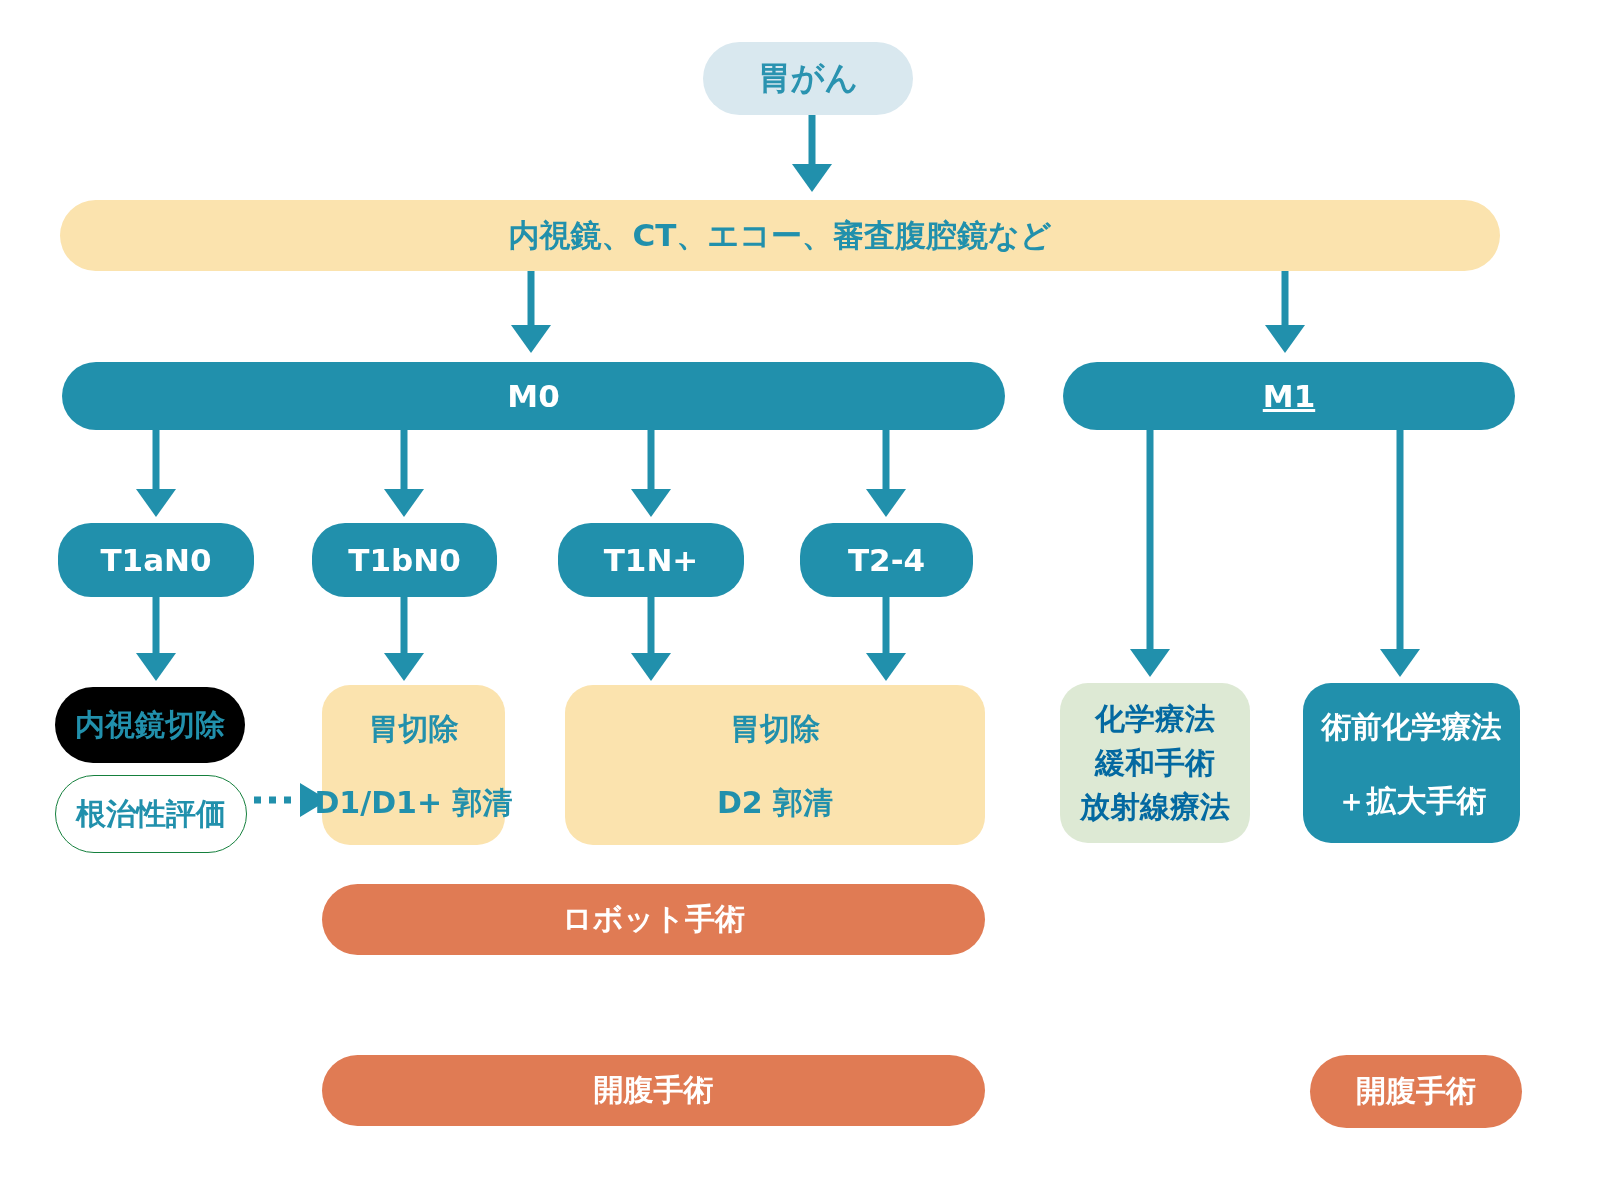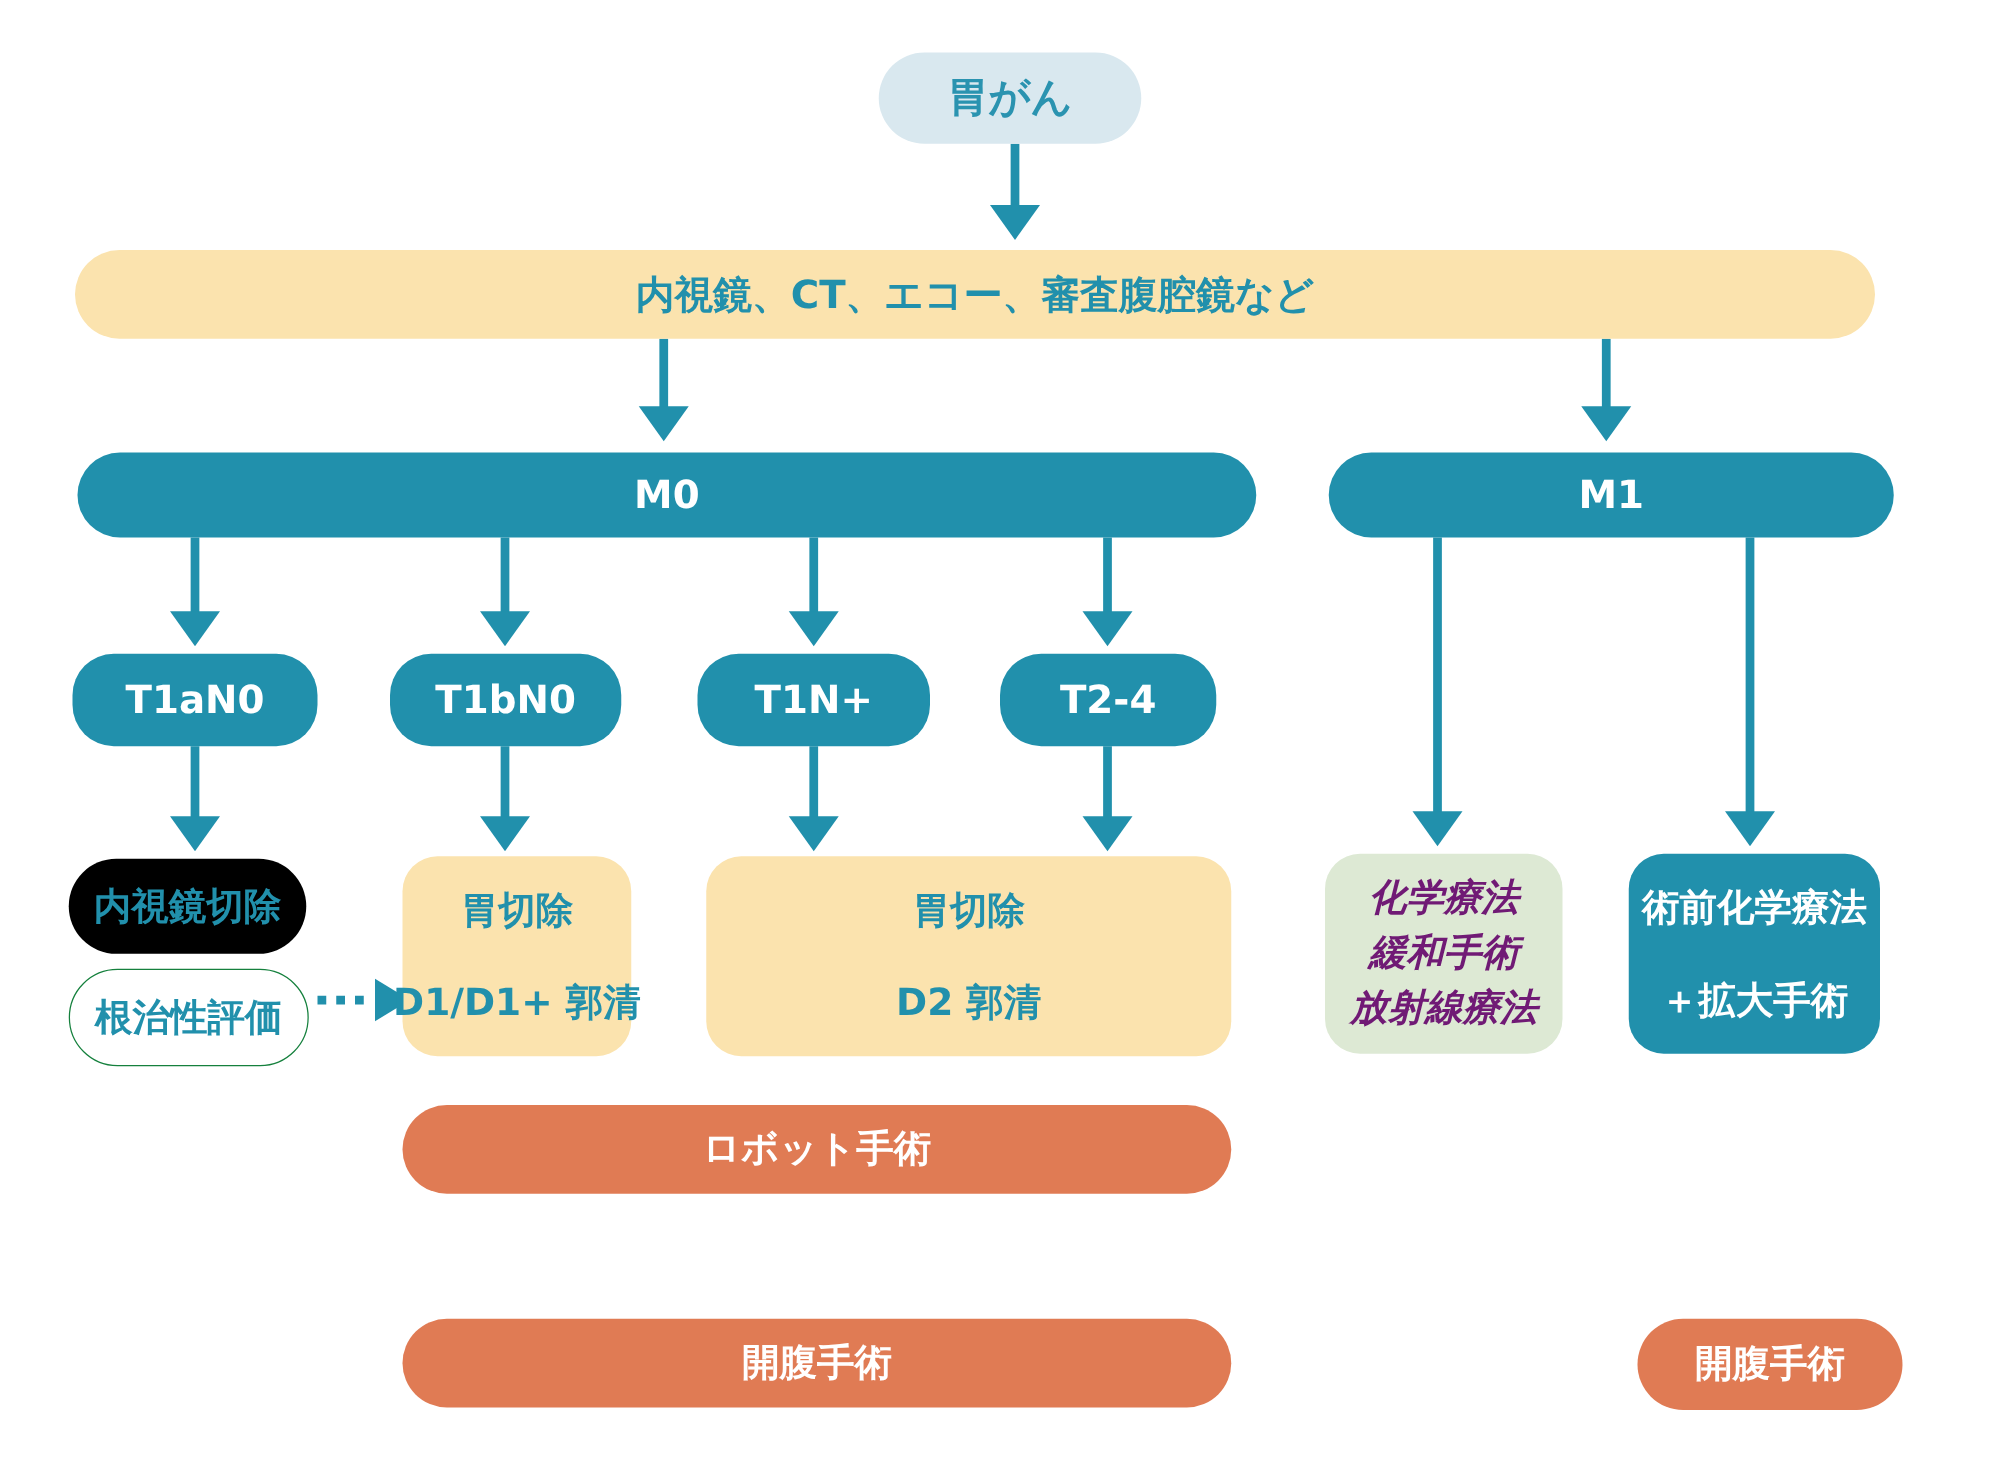--- a/index.html
+++ b/index.html
@@ -18,21 +18,21 @@
     justify-content:center;
     text-align:center;
     box-sizing:border-box;
     white-space:nowrap;
   }
   .col{flex-direction:column;}
   .teal-bg   {background:#2190ac;color:#ffffff;}
   .cream-bg  {background:#fbe3ae;color:#2190ac;}
   .yellow-bg {background:#000000;color:#2190ac;}
   .blue-bg   {background:#d9e8ef;color:#2a93b0;}
-  .green-bg  {background:#dde9d4;color:#701a75;font-style:italic;}
+  .green-bg  {background:#dde9d4;color:#0369a1;}
   .orange-bg {background:#e07b54;color:#ffffff;}
   .white-bg  {background:#ffffff;color:#2190ac;border:1px solid #15803d;}
   .fs30{font-size:30px;}
   .fs31{font-size:31px;}
   .fs33{font-size:33px;}
   .lh{line-height:45px;gap:29px;}
   #connectors{position:absolute;left:0;top:0;pointer-events:none;}
   #connectors line{stroke:#2190ac;stroke-width:7;}
   #connectors polygon{fill:#2190ac;}
 </style>
@@ -98,21 +98,21 @@
       <line x1="254" y1="800" x2="298" y2="800" stroke-dasharray="7 8"></line>
       <polygon points="300,783 300,817 328,800"></polygon>
     </g>
   </svg>
 
   <div class="node blue-bg fs33" style="left:703px;top:42px;width:210px;height:73px;border-radius:37px;">胃がん</div>
 
   <div class="node cream-bg fs31" style="left:60px;top:200px;width:1440px;height:71px;border-radius:36px;">内視鏡、CT、エコー、審査腹腔鏡など</div>
 
   <div class="node teal-bg fs31" style="left:62px;top:362px;width:943px;height:68px;border-radius:34px;">M0</div>
-  <div class="node teal-bg fs31" style="left:1063px;top:362px;width:452px;height:68px;border-radius:34px;">M1</div>
+  <div class="node teal-bg fs31" style="left:1063px;top:362px;width:452px;height:68px;border-radius:34px;text-decoration:underline;">M1</div>
 
   <div class="node teal-bg fs31" style="left:58px;top:523px;width:196px;height:74px;border-radius:33px;">T1aN0</div>
   <div class="node teal-bg fs31" style="left:312px;top:523px;width:185px;height:74px;border-radius:33px;">T1bN0</div>
   <div class="node teal-bg fs31" style="left:558px;top:523px;width:186px;height:74px;border-radius:33px;">T1N+</div>
   <div class="node teal-bg fs31" style="left:800px;top:523px;width:173px;height:74px;border-radius:33px;">T2-4</div>
 
   <div class="node yellow-bg fs30" style="left:55px;top:687px;width:190px;height:76px;border-radius:38px;">内視鏡切除</div>
   <div class="node white-bg fs30" style="left:55px;top:775px;width:192px;height:78px;border-radius:39px;">根治性評価</div>
 
   <div class="node cream-bg col fs30 lh" style="left:322px;top:685px;width:183px;height:160px;border-radius:28px;">
@@ -124,21 +124,21 @@
     <span>胃切除</span>
     <span>D2 郭清</span>
   </div>
 
   <div class="node green-bg col fs30" style="left:1060px;top:683px;width:190px;height:160px;border-radius:28px;line-height:44px;">
     <span>化学療法</span>
     <span>緩和手術</span>
     <span>放射線療法</span>
   </div>
 
-  <div class="node teal-bg col fs30 lh" style="left:1303px;top:683px;width:201px;height:160px;border-radius:28px;">
+  <div class="node teal-bg col fs30 lh" style="left:1303px;top:683px;width:217px;height:160px;border-radius:28px;">
     <span>術前化学療法</span>
     <span>＋拡大手術</span>
   </div>
 
   <div class="node orange-bg fs30" style="left:322px;top:884px;width:663px;height:71px;border-radius:36px;">ロボット手術</div>
   <div class="node orange-bg fs30" style="left:322px;top:1055px;width:663px;height:71px;border-radius:36px;">開腹手術</div>
 
   <div class="node orange-bg fs30" style="left:1310px;top:1055px;width:212px;height:73px;border-radius:37px;">開腹手術</div>
 
 </div>

